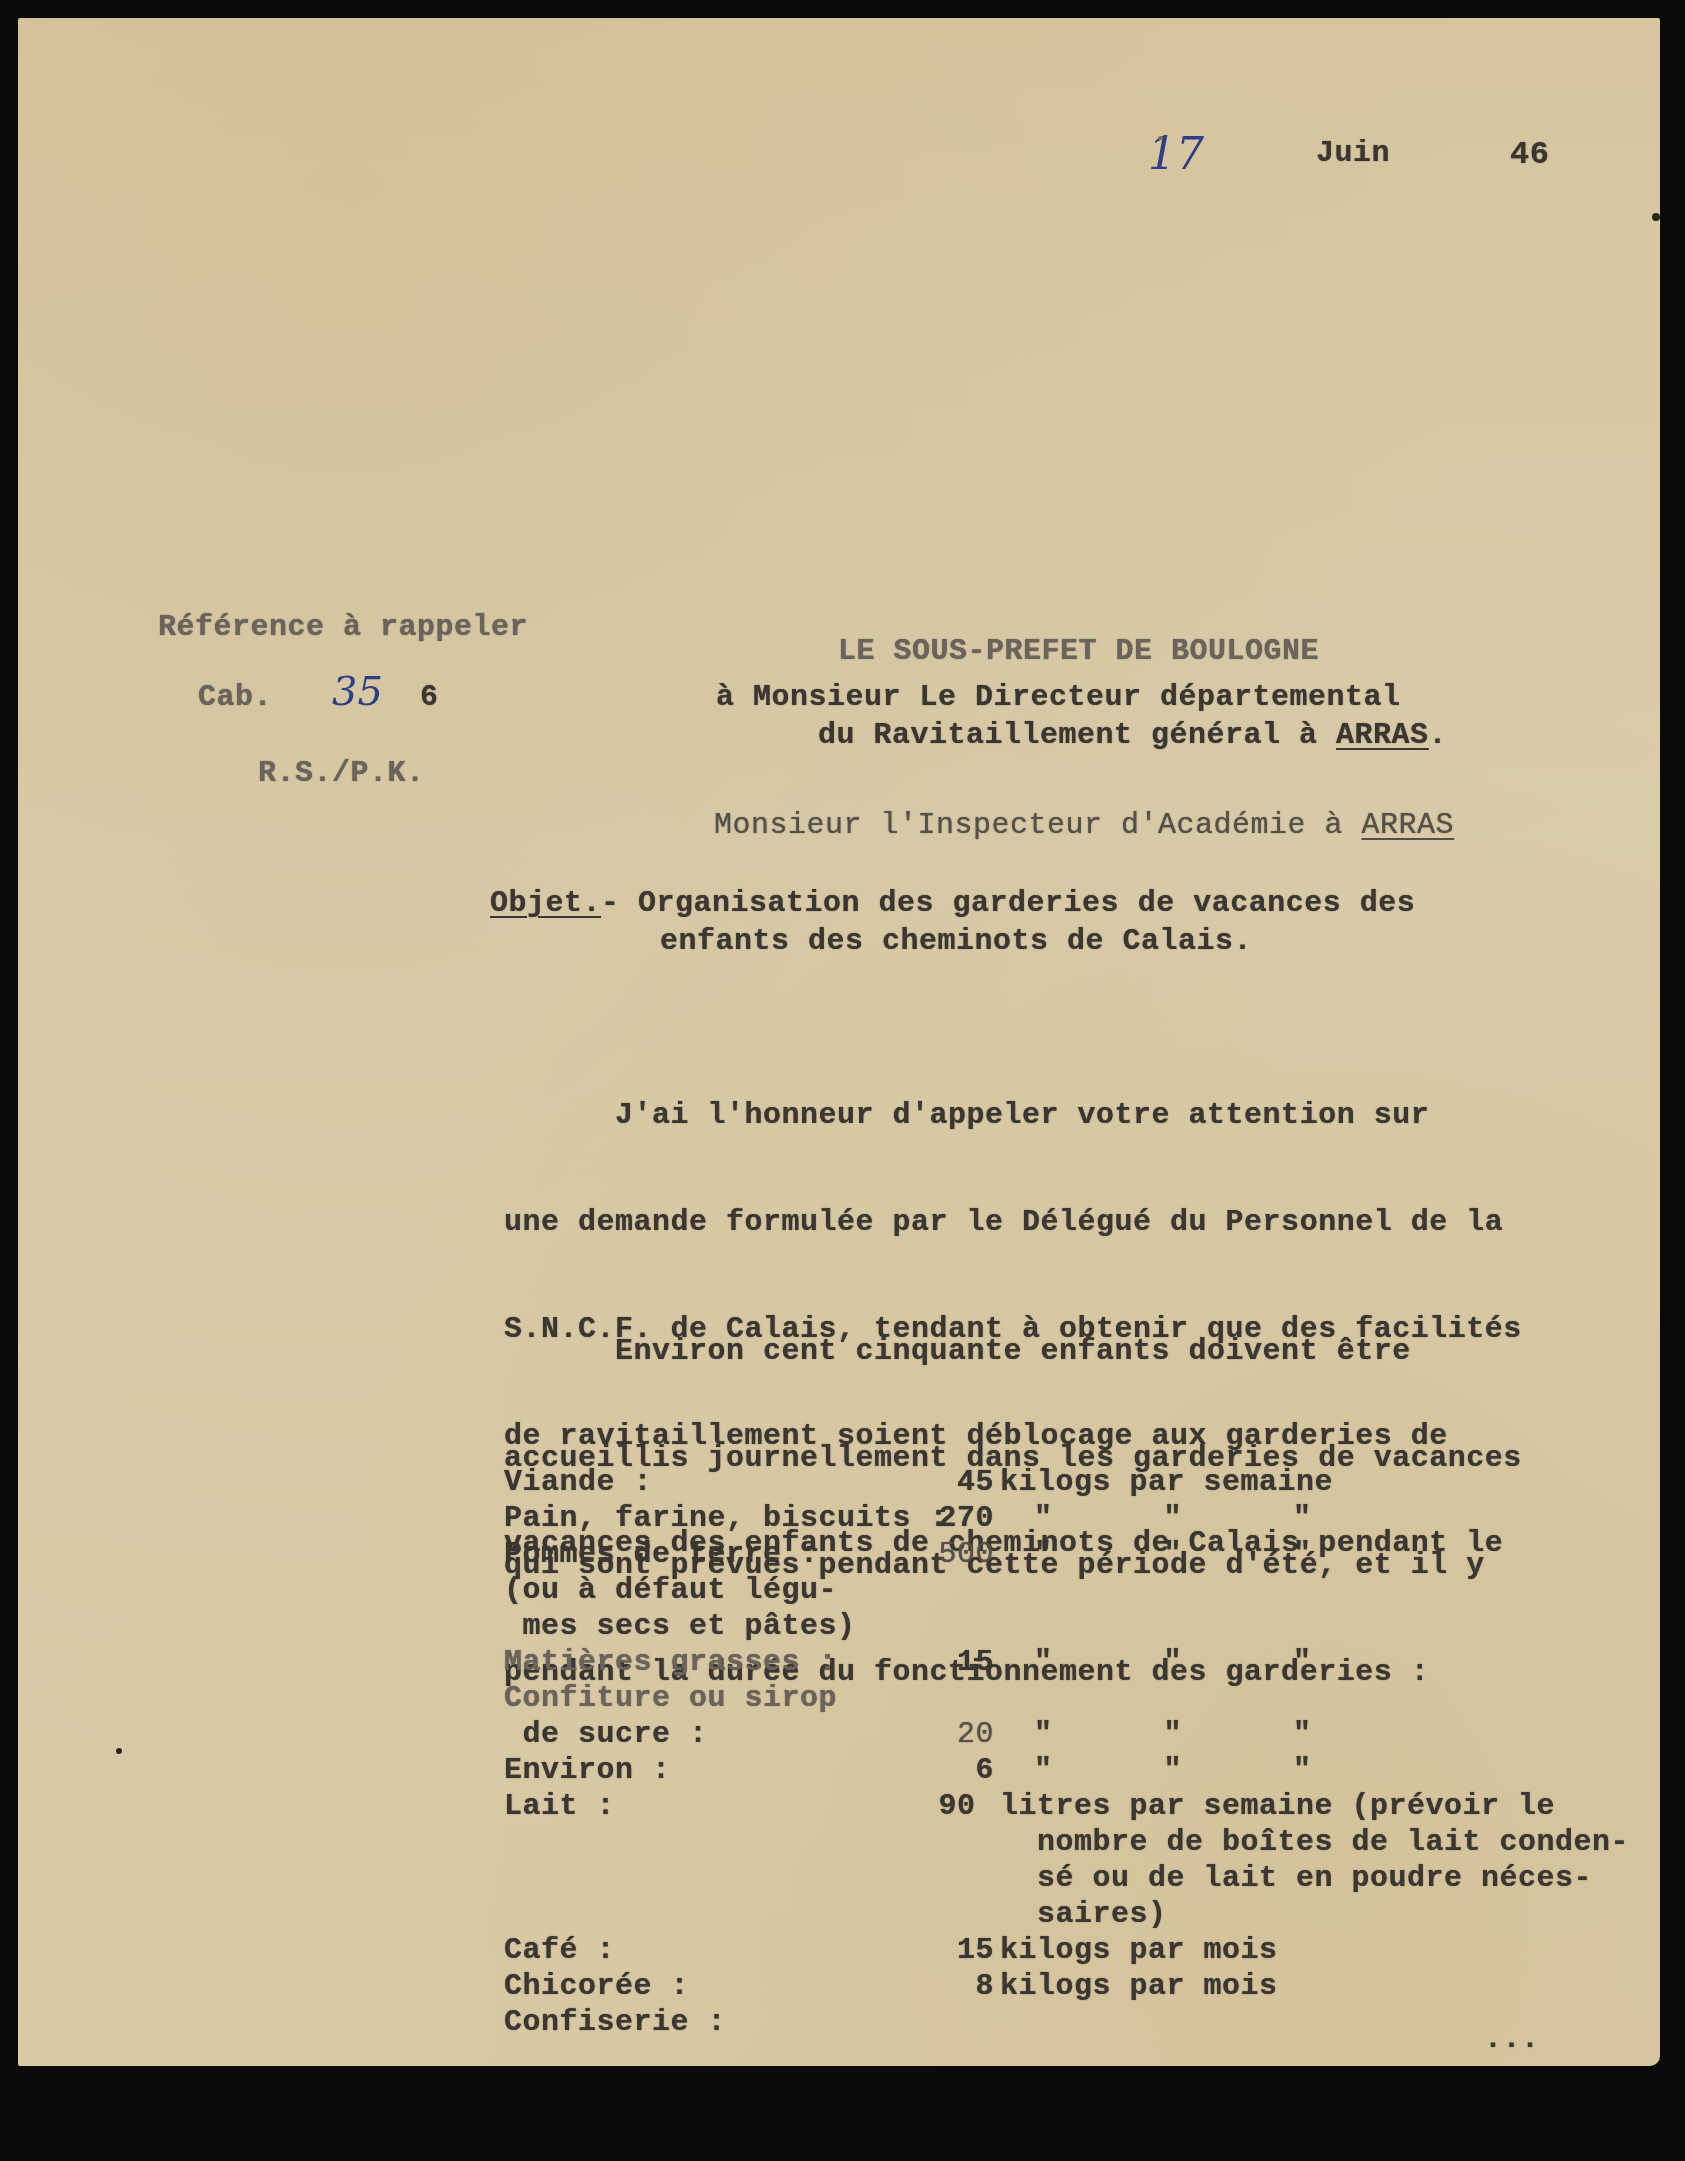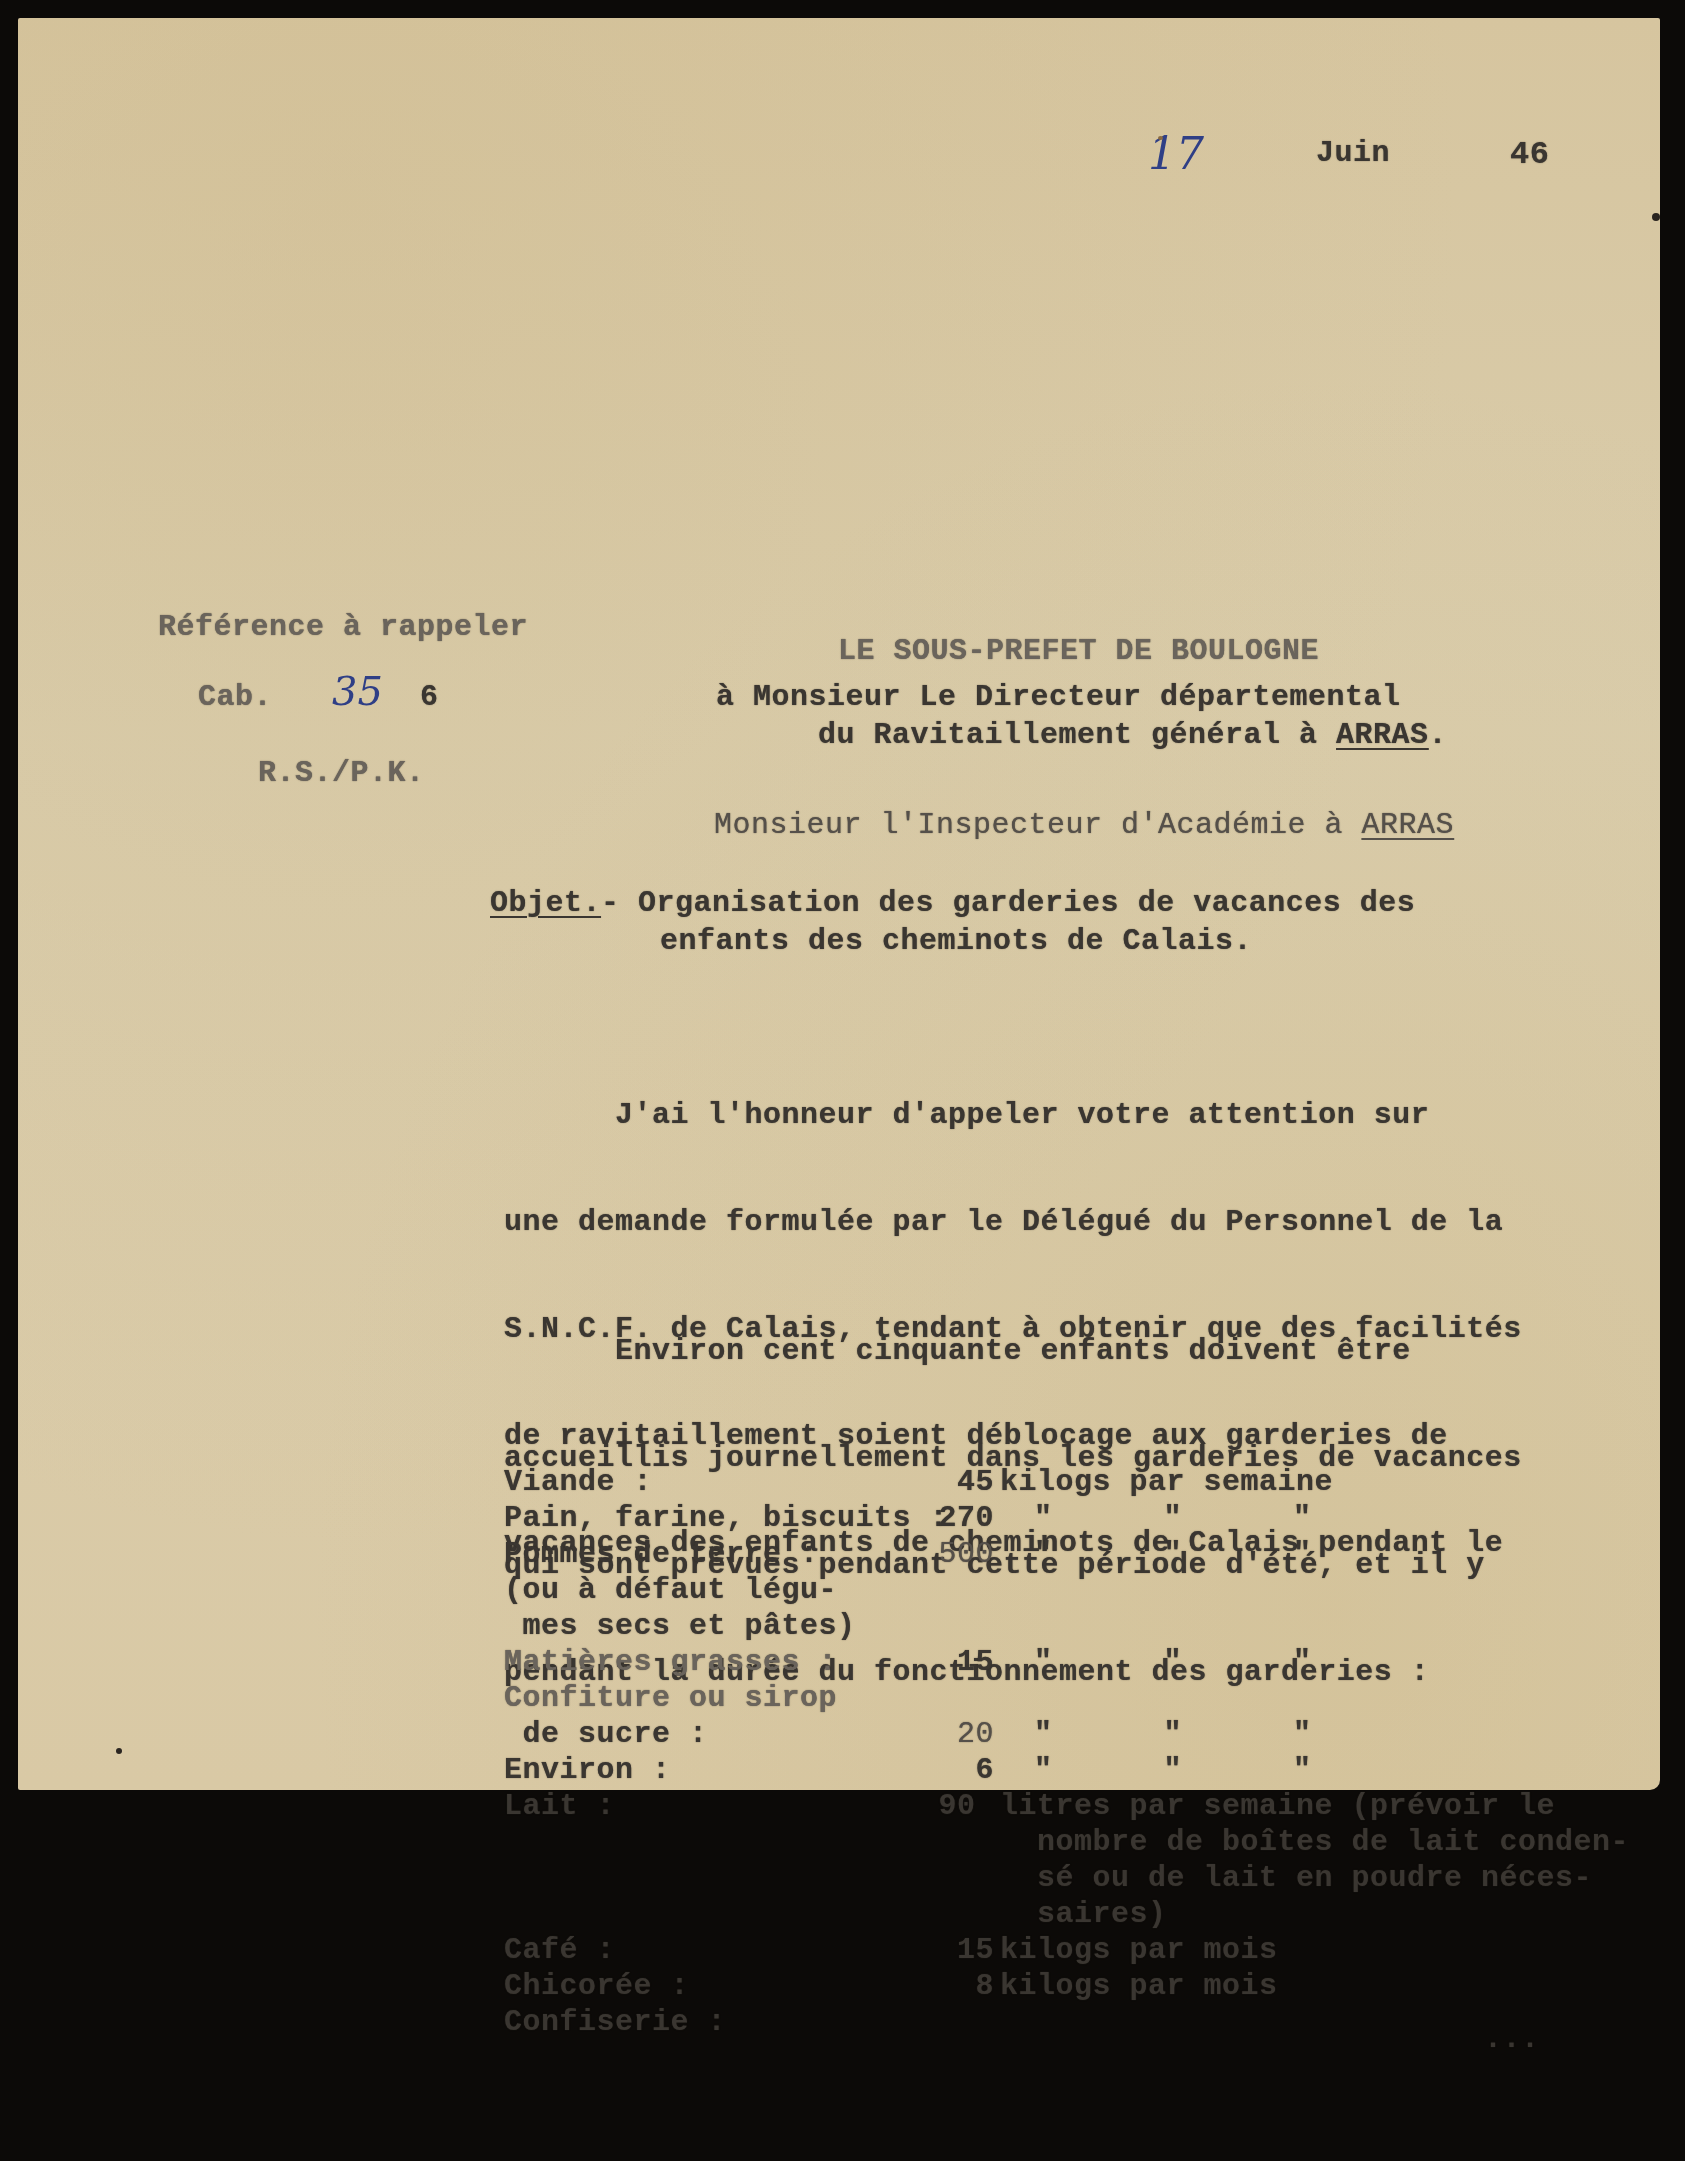--- a/index.html
+++ b/index.html
@@ -6,21 +6,21 @@
     body {
       width: 1685px; height: 2161px;
       background: #0c0a08;
       position: relative;
       overflow: hidden;
       font-family: "Liberation Mono", "DejaVu Sans Mono", monospace;
     }
     .paper {
       position: absolute;
       left: 18px; top: 18px;
-      width: 1642px; height: 1772px;
+      width: 1642px; height: 2048px;
       background: #d8c9a6;
       background-image:
         radial-gradient(ellipse at 20% 10%, rgba(205,185,140,0.35), rgba(0,0,0,0) 60%),
         radial-gradient(ellipse at 80% 90%, rgba(200,180,130,0.30), rgba(0,0,0,0) 55%),
         linear-gradient(180deg, #d6c59f 0%, #dacdac 40%, #d9c9a5 100%);
       border-radius: 2px 2px 10px 2px;
     }
     .tw {
       position: absolute;
       color: #3a3631;

